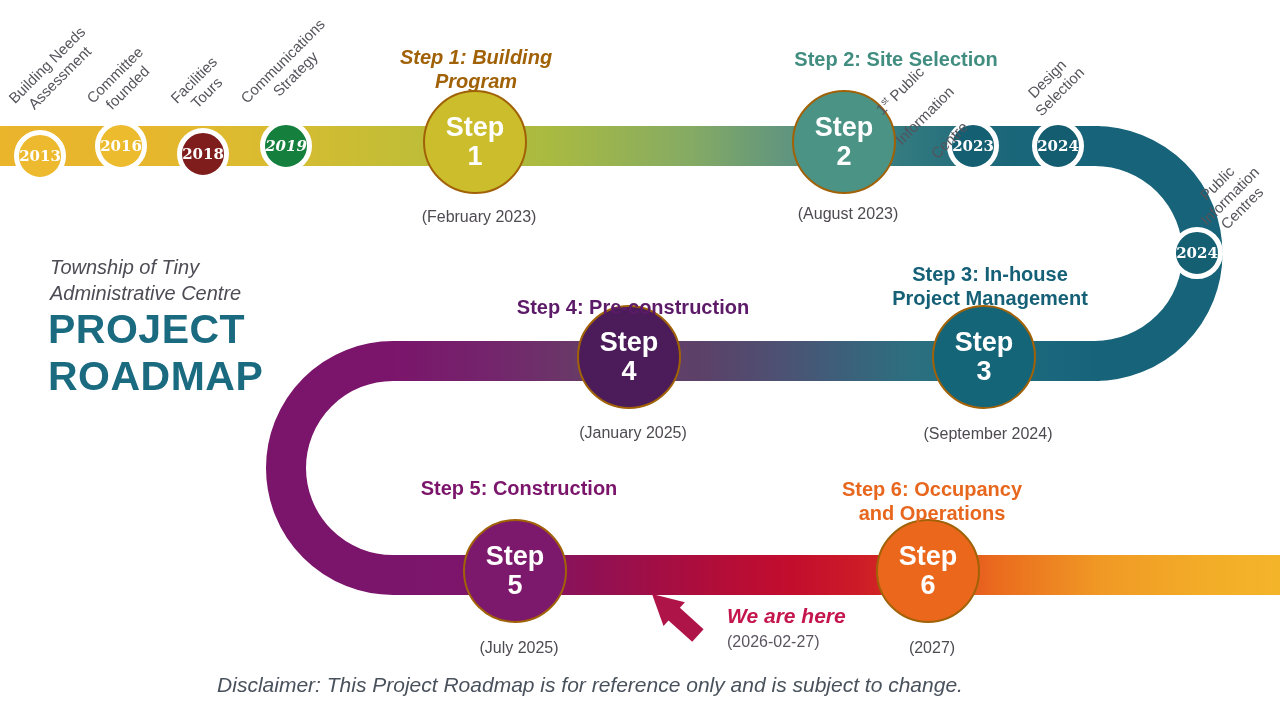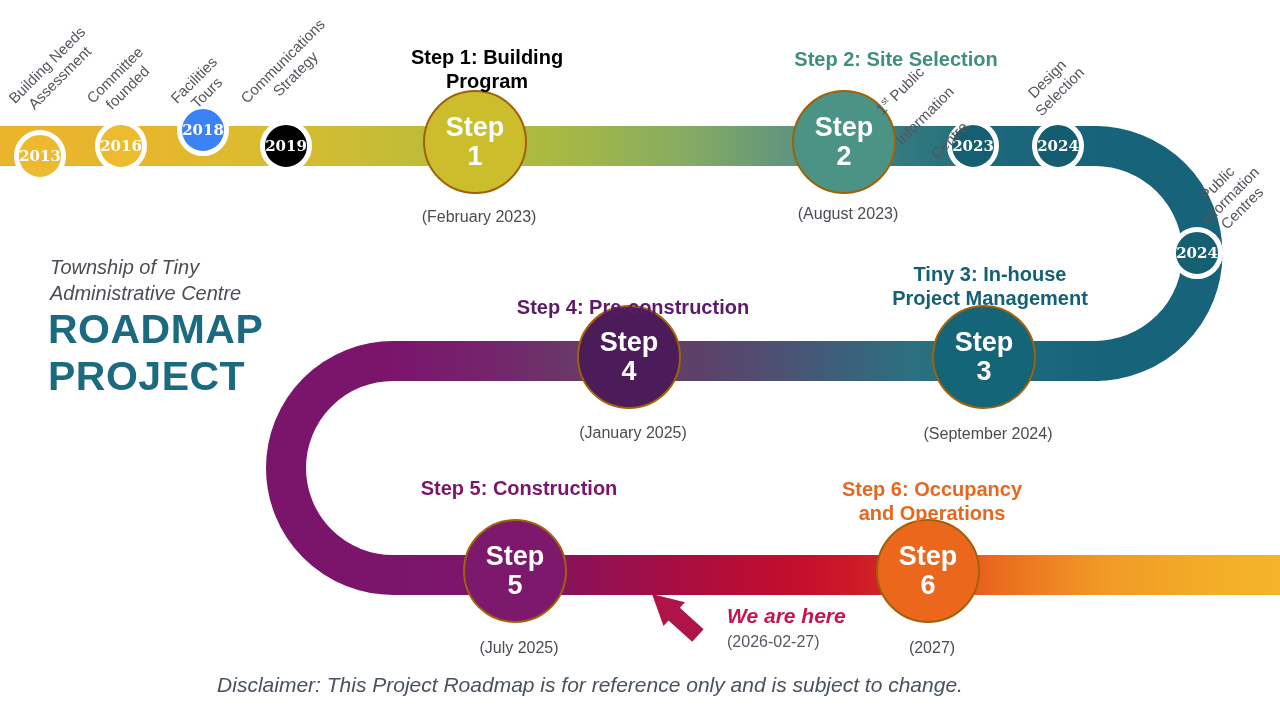--- a/index.html
+++ b/index.html
@@ -84,24 +84,24 @@
   <path d="M 1095 146 A 107.5 107.5 0 0 1 1095 361" fill="none" stroke-width="40" style="stroke: rgb(23, 99, 122);"></path>
   <path d="M 393 361 A 107 107 0 0 0 393 575" fill="none" stroke-width="40" style="stroke: rgb(123, 21, 107);"></path>
 </svg>
 
 <div class="year-circle" style="left: 14px; top: 130px; background: rgb(237, 185, 46);">
     <span>2013</span>
   </div>
 <div class="year-circle" style="left: 95px; top: 120px; background: rgb(236, 187, 46);">
     <span>2016</span>
   </div>
-<div class="year-circle" style="left: 177px; top: 104px; background: #3b82f6;">
+<div class="year-circle" style="left: 177px; top: 128px; background: #7f1d1d;">
     <span>2018</span>
   </div>
-<div class="year-circle" style="left: 260px; top: 120px; background: #000000;">
+<div class="year-circle" style="left: 260px; top: 120px; background: #15803d; font-style: italic;">
     <span>2019</span>
   </div>
 <div class="year-circle" style="left: 947px; top: 120px; background: rgb(21, 95, 114);">
     <span>2023</span>
   </div>
 <div class="year-circle" style="left: 1032px; top: 120px; background: rgb(20, 93, 112);">
     <span>2024</span>
   </div>
 <div class="year-circle" style="left: 1171px; top: 227px; background: rgb(21, 95, 114);">
     <span>2024</span>
@@ -119,24 +119,24 @@
   <div><span>1</span><sup>st</sup><span> Public</span></div>
   <div>Information</div>
   <div>Centre</div>
 </div>
 <div class="mlabel" style="left:1044px;top:84px;">Design
 Selection</div>
 <div class="mlabel" style="left:1222px;top:188px;">Public
 Information
 Centres</div>
 
-<div class="step-title" style="left: 487px; top: 45px; color: #000000;">Step 1: Building
+<div class="step-title" style="left: 476px; top: 45px; color: #a16207; font-style: italic;">Step 1: Building
 Program</div>
 <div class="step-title" style="left: 848px; top: 47px; color: rgb(65, 142, 128); margin-left: 48px;">Step 2: Site Selection</div>
-<div class="step-title" style="left: 990px; top: 262px; color: rgb(21, 96, 119);">Tiny 3: In-house
+<div class="step-title" style="left: 990px; top: 262px; color: rgb(21, 96, 119);">Step 3: In-house
 Project Management</div>
 <div class="step-title" style="left: 633px; top: 295px; color: rgb(92, 26, 104);">Step 4: Pre-construction</div>
 <div class="step-title" style="left: 519px; top: 476px; color: rgb(123, 21, 107);">Step 5: Construction</div>
 <div class="step-title" style="left: 932px; top: 477px; color: rgb(232, 103, 30);">Step 6: Occupancy
 and Operations</div>
 
 <div class="step-circle" style="left: 423px; top: 90px; background: rgb(203, 189, 43);">
   <div>Step</div>
     <div>1</div>
 </div>
@@ -166,22 +166,22 @@
 <div class="step-date" style="left:988px;top:425px;">(September 2024)</div>
 <div class="step-date" style="left:633px;top:424px;">(January 2025)</div>
 <div class="step-date" style="left:519px;top:639px;">(July 2025)</div>
 <div class="step-date" style="left:932px;top:639px;">(2027)</div>
 
 <div class="org">
   <div>Township of Tiny</div>
   <div>Administrative Centre</div>
 </div>
 <div class="main-title" style="color: rgb(26, 106, 128);">
+  <div>PROJECT</div>
   <div>ROADMAP</div>
-  <div>PROJECT</div>
 </div>
 
 <svg class="arrow-svg" width="66" height="62" viewBox="0 0 66 62">
   <path d="M6 6 L38.9 14.3 L33.9 19.8 L57.6 41.2 L46.2 53.8 L22.5 32.4 L17.5 37.9 Z" style="fill: rgb(175, 20, 72);"></path>
 </svg>
 <div class="here-label" style="color: rgb(196, 22, 76);">We are here</div>
 <div class="here-date">(2026-02-27)</div>
 
 <div class="disclaimer">Disclaimer: This Project Roadmap is for reference only and is subject to change.</div>
 

